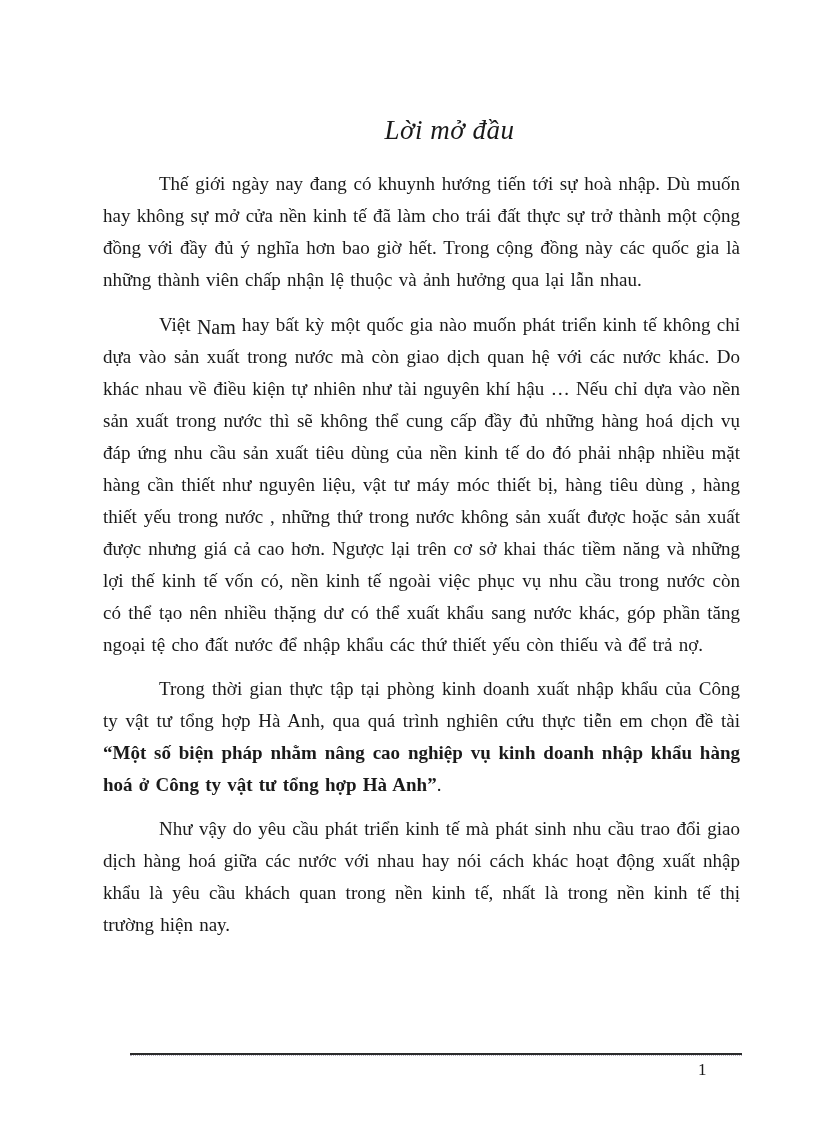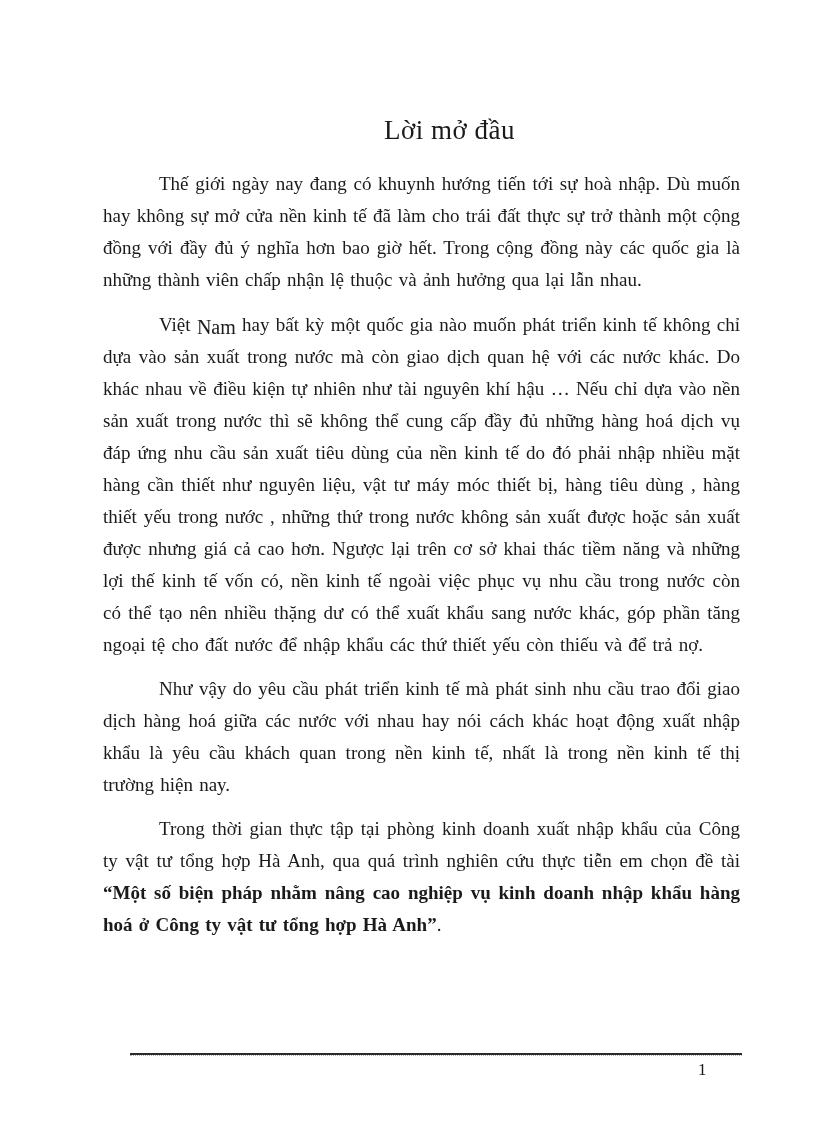--- a/index.html
+++ b/index.html
@@ -24,20 +24,21 @@
     padding-top: 110px;
   }
   .title {
     font-size: 27px;
     font-weight: normal;
     text-align: center;
     text-indent: 56px;
     line-height: 40px;
     margin: 0 0 18px 0;
     letter-spacing: 0.5px;
+    font-style: italic;
   }
   .para {
     font-size: 19px;
     line-height: 32px;
     text-align: justify;
     text-indent: 56px;
     margin: 12px 0 9px 0;
     word-spacing: 1.5px;
   }
   .para:last-of-type { margin-bottom: 0; }
@@ -72,22 +73,22 @@
 
 <div class="page">
   <div class="content">
 
     <h1 class="title">Lời mở đầu</h1>
 
     <p class="para"><span>Thế giới ngày nay đang có khuynh hướng tiến tới sự hoà nhập. Dù muốn hay không sự mở cửa nền kinh tế đã làm cho trái đất thực sự trở thành một cộng đồng với đầy đủ ý nghĩa hơn bao giờ hết. Trong cộng đồng này các quốc gia là những thành viên chấp nhận lệ thuộc và ảnh hưởng qua lại lẫn nhau.</span></p>
 
     <p class="para"><span>Việt </span><span class="run-lowered">Nam</span><span> hay bất kỳ một quốc gia nào muốn phát triển kinh tế không chỉ dựa vào sản xuất trong nước mà còn giao dịch quan hệ với các nước khác. Do khác nhau về điều kiện tự nhiên như tài nguyên khí hậu … Nếu chỉ dựa vào nền sản xuất trong nước thì sẽ không thể cung cấp đầy đủ những hàng hoá dịch vụ đáp ứng nhu cầu sản xuất tiêu dùng của nền kinh tế do đó phải nhập nhiều mặt hàng cần thiết như nguyên liệu, vật tư máy móc thiết bị, hàng tiêu dùng , hàng thiết yếu trong nước , những thứ trong nước không sản xuất được hoặc sản xuất được nhưng giá cả cao hơn. Ngược lại trên cơ sở khai thác tiềm năng và những lợi thế kinh tế vốn có, nền kinh tế ngoài việc phục vụ nhu cầu trong nước còn có thể tạo nên nhiều thặng dư có thể xuất khẩu sang nước khác, góp phần tăng ngoại tệ cho đất nước để nhập khẩu các thứ thiết yếu còn thiếu và để trả nợ.</span></p>
 
+    <p class="para"><span>Trong thời gian thực tập tại phòng kinh doanh xuất nhập khẩu của Công ty vật tư tổng hợp Hà Anh, qua quá trình nghiên cứu thực tiễn em chọn đề tài </span><span class="run-bold">“Một số biện pháp nhằm nâng cao nghiệp vụ kinh doanh nhập khẩu hàng hoá ở Công ty vật tư tổng hợp Hà Anh”</span><span>.</span></p>
+
     <p class="para"><span>Như vậy do yêu cầu phát triển kinh tế mà phát sinh nhu cầu trao đổi giao dịch hàng hoá giữa các nước với nhau hay nói cách khác hoạt động xuất nhập khẩu là yêu cầu khách quan trong nền kinh tế, nhất là trong nền kinh tế thị trường hiện nay.</span></p>
-
-    <p class="para"><span>Trong thời gian thực tập tại phòng kinh doanh xuất nhập khẩu của Công ty vật tư tổng hợp Hà Anh, qua quá trình nghiên cứu thực tiễn em chọn đề tài </span><span class="run-bold">“Một số biện pháp nhằm nâng cao nghiệp vụ kinh doanh nhập khẩu hàng hoá ở Công ty vật tư tổng hợp Hà Anh”</span><span>.</span></p>
 
   </div>
 
   <div class="footer-rule"></div>
 
   <div class="page-number">1</div>
 </div>
 
 </body></html>

